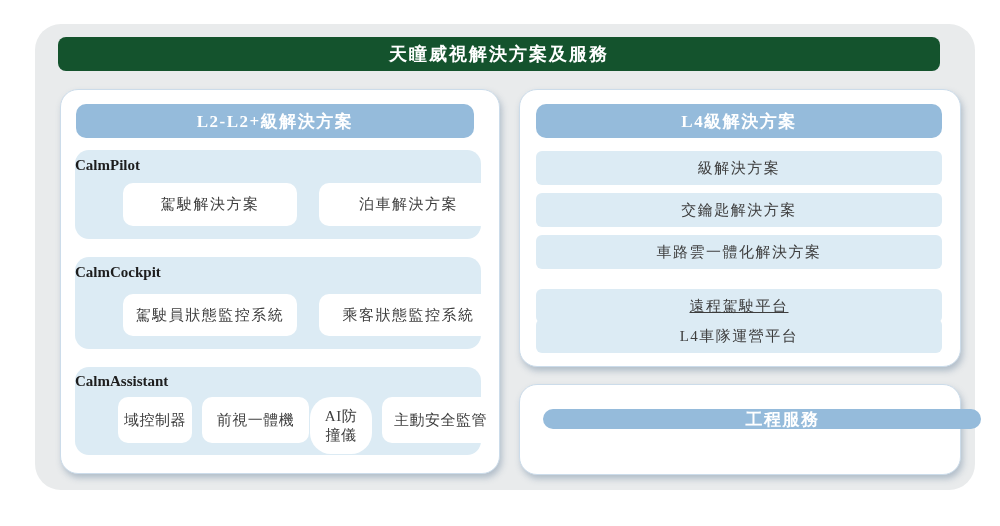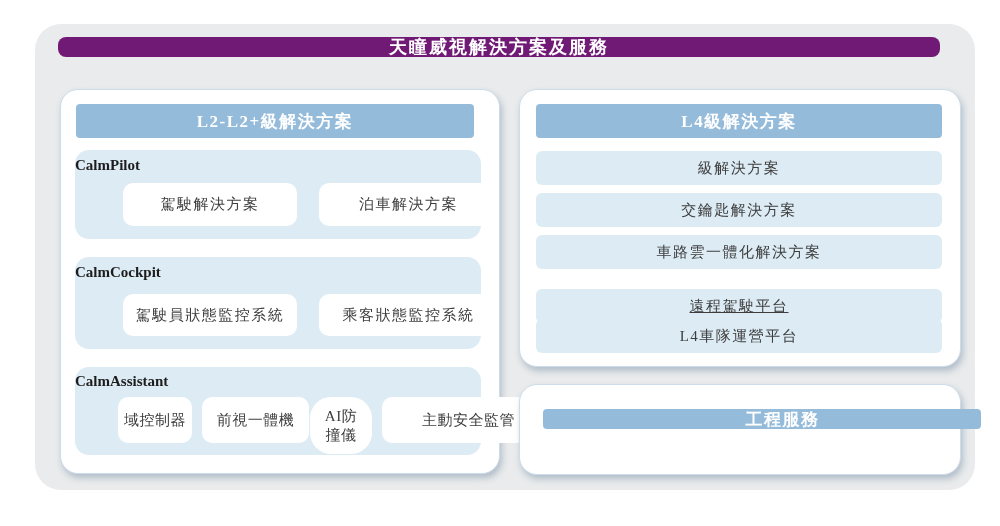--- a/index.html
+++ b/index.html
@@ -5,35 +5,35 @@
   html,body{margin:0;padding:0;background:#ffffff;}
   .stage{
     position:relative;width:1000px;height:526px;background:#ffffff;overflow:hidden;
     font-family:"Liberation Serif","DejaVu Serif",serif;
   }
   .container{
     position:absolute;left:35px;top:24px;width:940px;height:466px;
     background:#e9ebec;border-radius:26px;
   }
   .topbar{
-    position:absolute;left:58px;top:37px;width:882px;height:20px;
-    background:#701a75;border-radius:8px;
+    position:absolute;left:58px;top:37px;width:882px;height:34px;
+    background:#14532d;border-radius:8px;
     display:flex;align-items:center;justify-content:center;
     color:#ffffff;font-size:18px;font-weight:bold;letter-spacing:2px;
   }
   .card{
     position:absolute;background:#ffffff;border-radius:18px;
     border:1px solid #ccdcea;
     box-shadow:2px 4px 6px rgba(110,135,160,0.45);
   }
   .left-card{left:60px;top:89px;width:438px;height:383px;}
   .right-card{left:519px;top:89px;width:440px;height:276px;}
   .services-card{left:519px;top:384px;width:440px;height:89px;}
   .hdr{
-    position:absolute;background:#95bbdb;border-radius:4px;
+    position:absolute;background:#95bbdb;border-radius:10px;
     display:flex;align-items:center;justify-content:center;
     color:#ffffff;font-size:17px;font-weight:bold;letter-spacing:1.5px;
   }
   .left-hdr{left:76px;top:104px;width:398px;height:34px;}
   .right-hdr{left:536px;top:104px;width:406px;height:34px;}
   .services-bar{left:543px;top:409px;width:397px;height:20px;padding-left:41px;}
   .tile{
     position:absolute;left:75px;width:406px;background:#dcebf4;border-radius:14px;
   }
   .tile-s1{top:150px;height:89px;}
@@ -51,21 +51,21 @@
     display:flex;align-items:center;justify-content:center;text-align:center;
     color:#3e3e3e;font-size:15px;letter-spacing:1.5px;line-height:1.25;margin-left:32px;
   }
   .s1-b1{left:91px;top:183px;width:174px;height:43px;}
   .s1-b2{left:287px;top:183px;width:179px;height:43px;}
   .s2-b1{left:91px;top:294px;width:174px;height:42px;}
   .s2-b2{left:287px;top:294px;width:179px;height:42px;}
   .s3-b1{left:86px;top:397px;width:74px;height:46px;letter-spacing:0.5px;}
   .s3-b2{left:170px;top:397px;width:107px;height:46px;letter-spacing:0.5px;}
   .s3-b3{left:278px;top:397px;width:62px;height:57px;letter-spacing:0.5px;padding:0 8px;box-sizing:border-box;border-radius:21px;}
-  .s3-b4{left:350px;top:397px;width:117px;height:46px;letter-spacing:0.5px;padding-left:28px;}
+  .s3-b4{left:350px;top:397px;width:117px;height:46px;letter-spacing:0.5px;}
   .ritem{
     position:absolute;left:536px;width:406px;height:34px;
     background:#dcebf4;border-radius:6px;
     display:flex;align-items:center;justify-content:center;
     color:#3e3e3e;font-size:15px;letter-spacing:1.5px;
   }
   .ri-0{top:151px;}
   .ri-1{top:193px;}
   .ri-2{top:235px;}
   .ri-3{top:289px;text-decoration:underline;}

